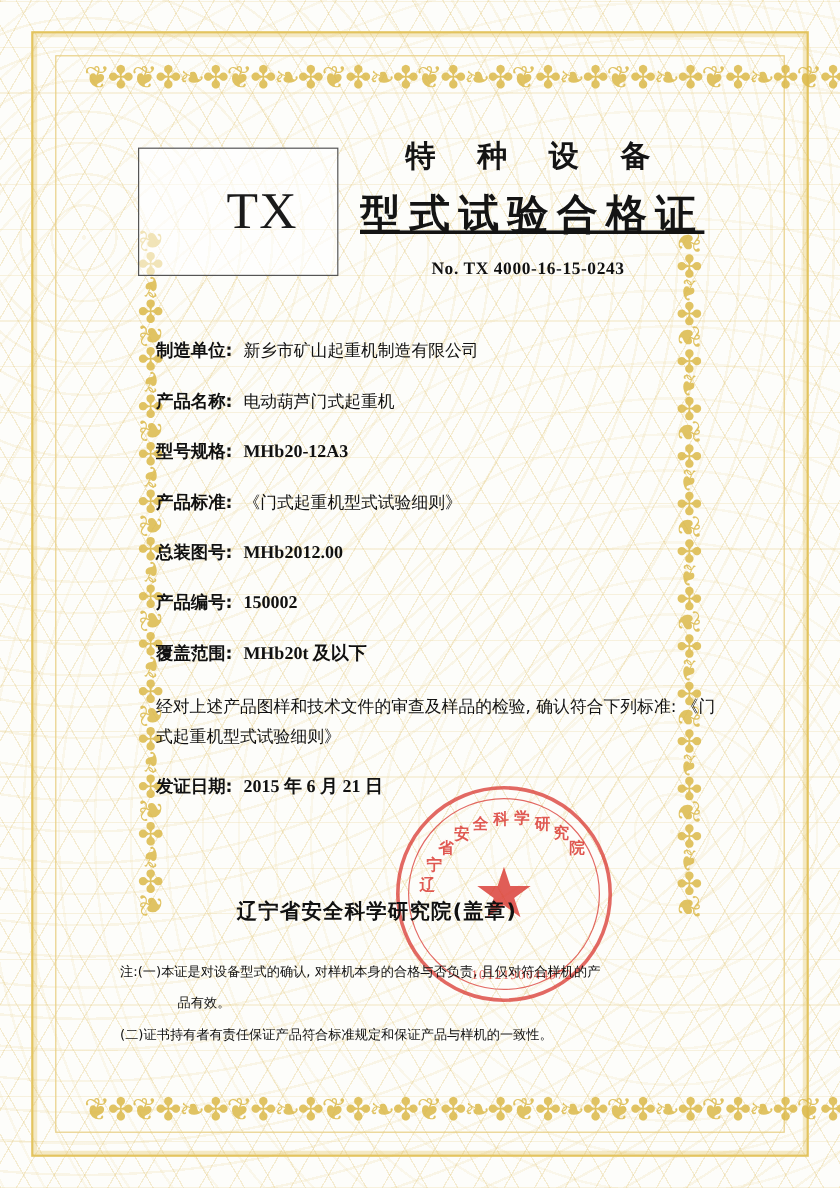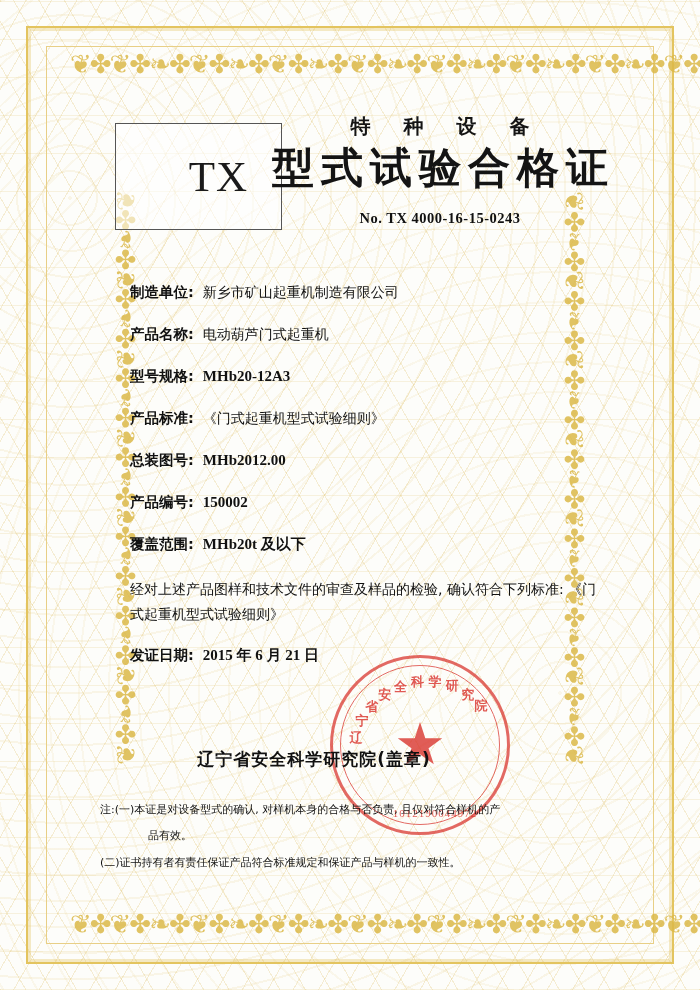--- a/index.html
+++ b/index.html
@@ -116,33 +116,35 @@
   }
   .titles {
     position: absolute;
     left: 180px;
     right: 0;
     top: 8px;
     text-align: center;
   }
   .title-line1 {
     font-family: "DejaVu Sans", sans-serif;
-    font-size: 20px;
+    font-size: 25px;
     font-weight: bold;
     letter-spacing: 13px;
     color: #141414;
     margin-left: 13px;
   }
   .title-line2 {
     font-family: "DejaVu Sans", sans-serif;
-    font-size: 42px;
+    font-size: 34px;
     font-weight: bold;
     letter-spacing: 7px;
     color: #141414;
+    margin-top: 10px;
     margin-left: 7px;
+    text-decoration: underline;
   }
   .cert-no {
     font-family: "Liberation Serif", serif;
     font-size: 14.5px;
     font-weight: bold;
     color: #111;
     margin-top: 14px;
     letter-spacing: .5px;
   }
 

